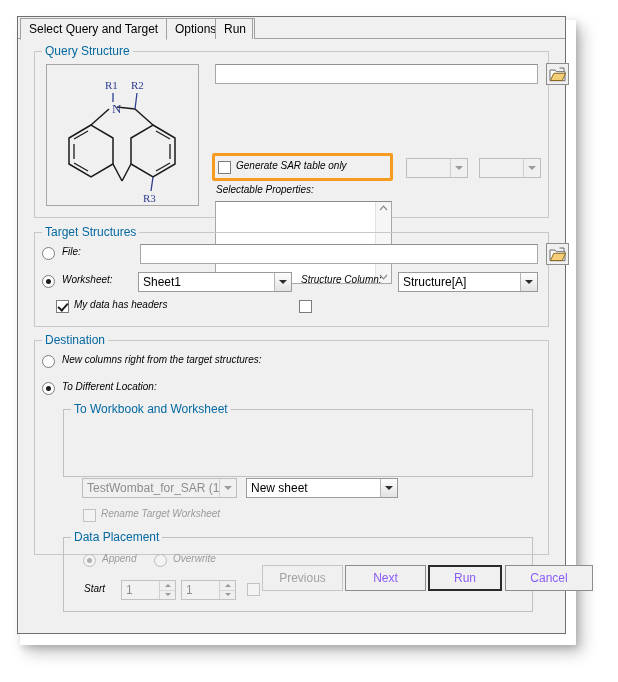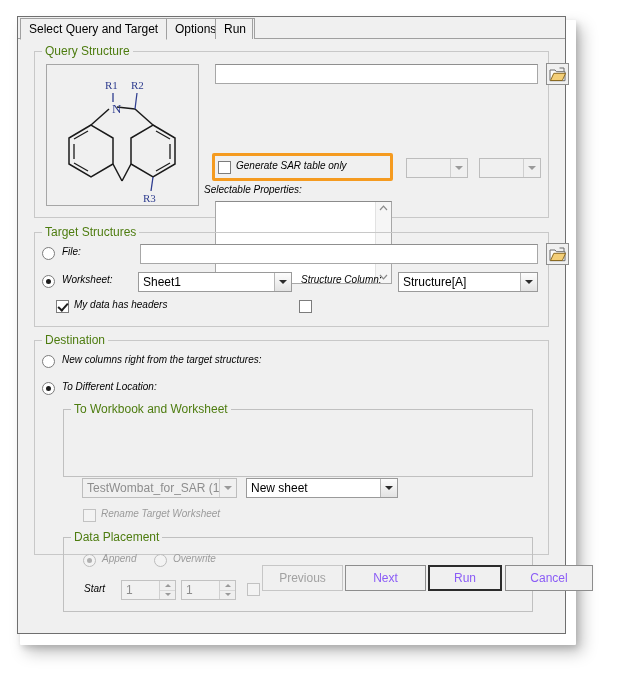--- a/index.html
+++ b/index.html
@@ -117,21 +117,21 @@
     position: absolute;
     border: 1px solid #c8c8c8;
     box-sizing: border-box;
   }
   .grouplabel {
     position: absolute;
     top: -8px; left: 7px;
     background: #f0f0f0;
     padding: 0 3px;
     font-size: 12px;
-    color: #4d7c0f;
+    color: #0369a1;
     white-space: nowrap;
   }
   .groupbox.inner { border: 1px solid #c0c0c0; }
 
   
   .txtbox {
     position: absolute;
     background: #fff;
     border: 1px solid #a7a7a7;
     border-top-color: #8f8f8f;
@@ -396,21 +396,21 @@
           <i class="tri dis"></i>
         </span>
     </div>
     <div class="combo disabled" style="left:461px; top:119px; width:62px; height:20px;">
       <span class="cval"></span>
       <span class="carrow">
           <i class="tri dis"></i>
         </span>
     </div>
 
-    <span class="lbl" style="left:186px; top:145px;text-align:right;">Selectable Properties:</span>
+    <span class="lbl" style="left:198px; top:145px;text-align:right;">Selectable Properties:</span>
     <div id="prop-list" style="left:197px; top:162px; width:177px; height:83px;">
       <div class="lb-area"></div>
       <div class="lb-scroll">
         <svg width="9" height="6" viewBox="0 0 9 6">
             <path d="M1 5 L4.5 1.2 L8 5" fill="none" stroke="#8a8a8a" stroke-width="1.2"></path>
           </svg>
         <svg width="9" height="6" viewBox="0 0 9 6">
             <path d="M1 1 L4.5 4.8 L8 1" fill="none" stroke="#8a8a8a" stroke-width="1.2"></path>
           </svg>
       </div>

